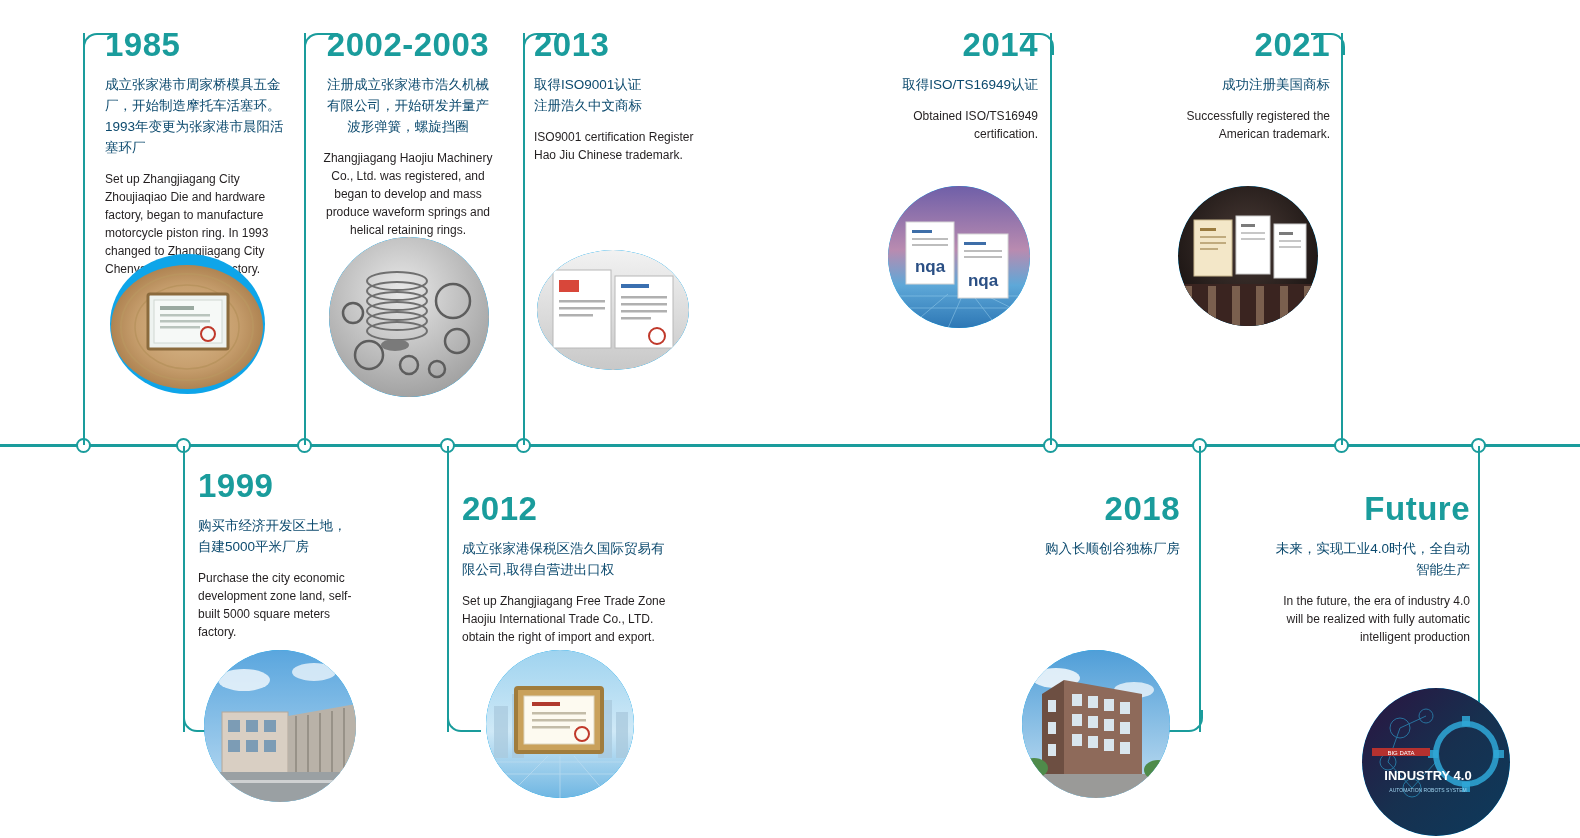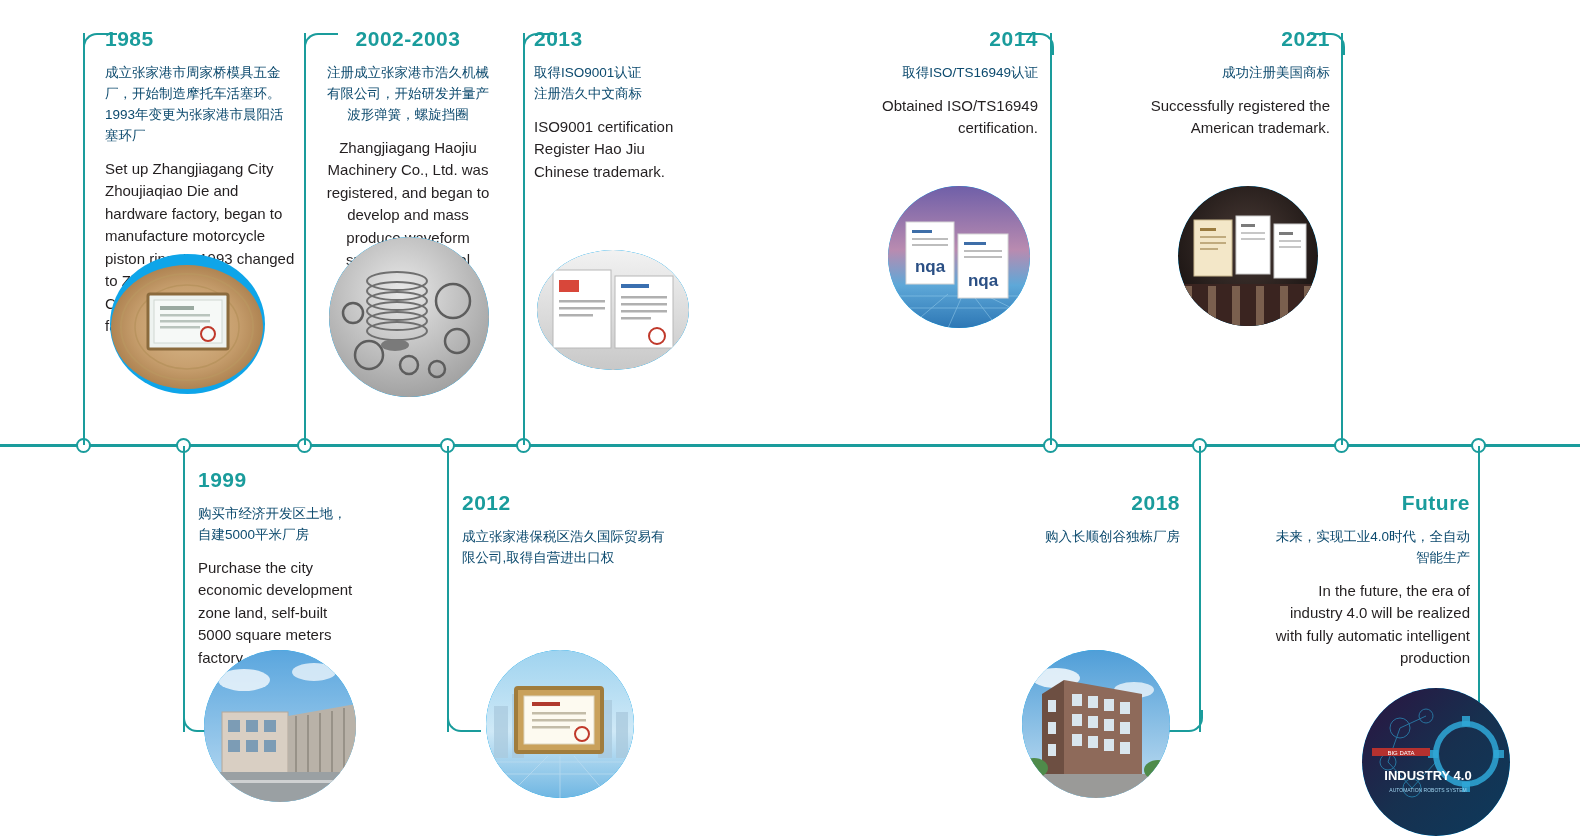--- a/index.html
+++ b/index.html
@@ -74,33 +74,33 @@
     border-width: 0 0 0 2px;
   }
 
   
   .event {
     position: absolute;
   }
   .year {
     color: #1a9c9c;
     font-weight: bold;
-    font-size: 21px;
+    font-size: 33px;
     letter-spacing: 0.5px;
     line-height: 1;
     margin-bottom: 14px;
   }
   .cn {
     font-size: 13.5px;
     line-height: 1.55;
     color: #0c4a6e;
     margin-bottom: 11px;
   }
   .en {
-    font-size: 15px;
+    font-size: 12px;
     line-height: 1.5;
     color: #231f20;
   }
   .align-right { text-align: right; }
   .align-left { text-align: left; }
 
   
   .photo {
     position: absolute;
     border-radius: 50%;
@@ -354,20 +354,21 @@
         <path d="M140 58 L140 124"></path>
     </g>
     <rect x="0" y="122" width="152" height="30" fill="#9aa0a3"></rect>
     <rect x="0" y="130" width="152" height="3" fill="#e6e6e6" opacity="0.7"></rect>
   </svg>
 </div>
 
 <div class="event align-left" style="left:462px; top:492px; width:206px;">
   <div class="year">2012</div>
   <div class="cn">成立张家港保税区浩久国际贸易有限公司,取得自营进出口权</div>
+  <div class="en">Set up Zhangjiagang Free Trade Zone Haojiu International Trade Co., LTD. obtain the right of import and export.</div>
 </div>
 <div class="photo" style="left:486px; top:650px; width:148px; height:148px;">
   <svg width="148" height="148" viewBox="0 0 148 148">
     <defs>
       <linearGradient id="bg2012" x1="0" y1="0" x2="0" y2="1">
         <stop offset="0%" stop-color="#9fd3ef"></stop>
         <stop offset="55%" stop-color="#cfe9f7"></stop>
         <stop offset="100%" stop-color="#6fb6e2"></stop>
       </linearGradient>
     </defs>

